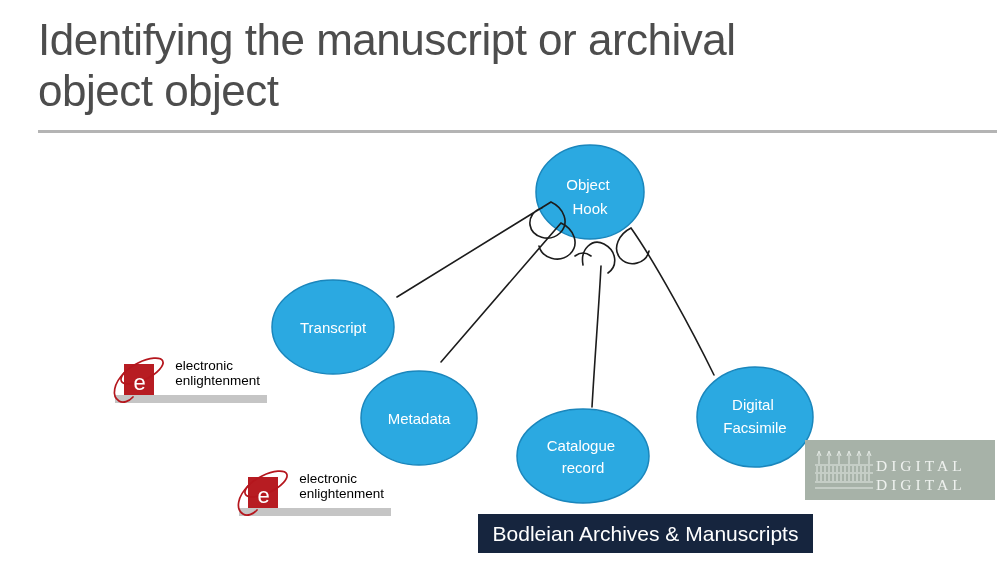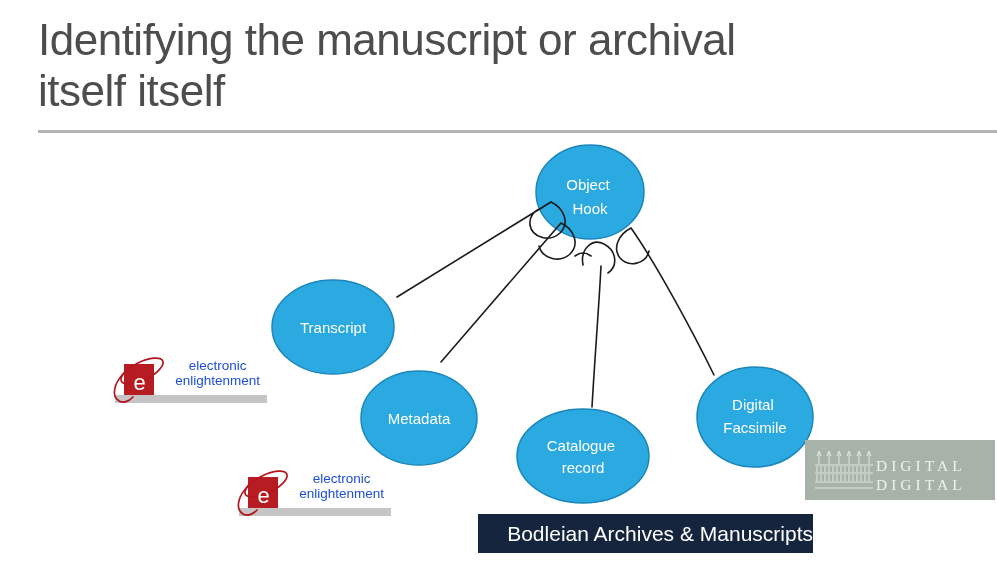--- a/index.html
+++ b/index.html
@@ -20,51 +20,51 @@
   
   svg.diagram{ position:absolute; left:0; top:0; }
   .node-label{
     fill:#ffffff; font-family:"Liberation Sans", sans-serif; font-size:15px;
     text-anchor:middle;
   }
   
   .ee-logo{ position:absolute; width:160px; height:52px; }
   .ee-logo svg{ position:absolute; left:0; top:0; overflow:visible; }
   .ee-text{
-    position:absolute; right:12px; top:3px; text-align:center;
-    color:#1d4ed8; font-size:13.5px; line-height:14.5px;
+    position:absolute; right:12px; top:3px; text-align:left;
+    color:#000000; font-size:13.5px; line-height:14.5px;
     font-family:"Liberation Sans", sans-serif;
   }
   
   .db-logo{
     position:absolute; left:805px; top:440px; width:190px; height:60px;
     background:#a7b2a8;
   }
   .db-logo svg{ position:absolute; left:8px; top:4px; }
   .db-text{
     position:absolute; left:71px; top:16px;
     color:#eff2ef; font-family:"Liberation Serif", serif;
     font-size:15.5px; line-height:19px; letter-spacing:4px; white-space:nowrap;
   }
   
   .banner{
     position:absolute; left:478px; top:514px; width:335px; height:39px;
     background:#16253e; color:#ffffff; display:flex; align-items:center;
-    justify-content:flex-end; font-size:21px; white-space:nowrap;
+    justify-content:center; font-size:21px; white-space:nowrap;
     font-family:"Liberation Sans", sans-serif;
   }
 </style>
 </head>
 <body>
 
 <div class="slide">
 
   <div class="title">
     <div>Identifying the manuscript or archival</div>
-    <div>itself itself</div>
+    <div>object object</div>
   </div>
   <div class="rule"></div>
 
   <svg class="diagram" width="997" height="562" viewBox="0 0 997 562">
 
     <g>
       <ellipse cx="590" cy="192" rx="54" ry="47" fill="#2BA9E1" stroke="#1A86BC" stroke-width="1.5"></ellipse>
       <text class="node-label" x="590" font-size="16.5">
         <tspan x="590" y="190">Object</tspan>
         <tspan x="590" y="214">Hook</tspan>

